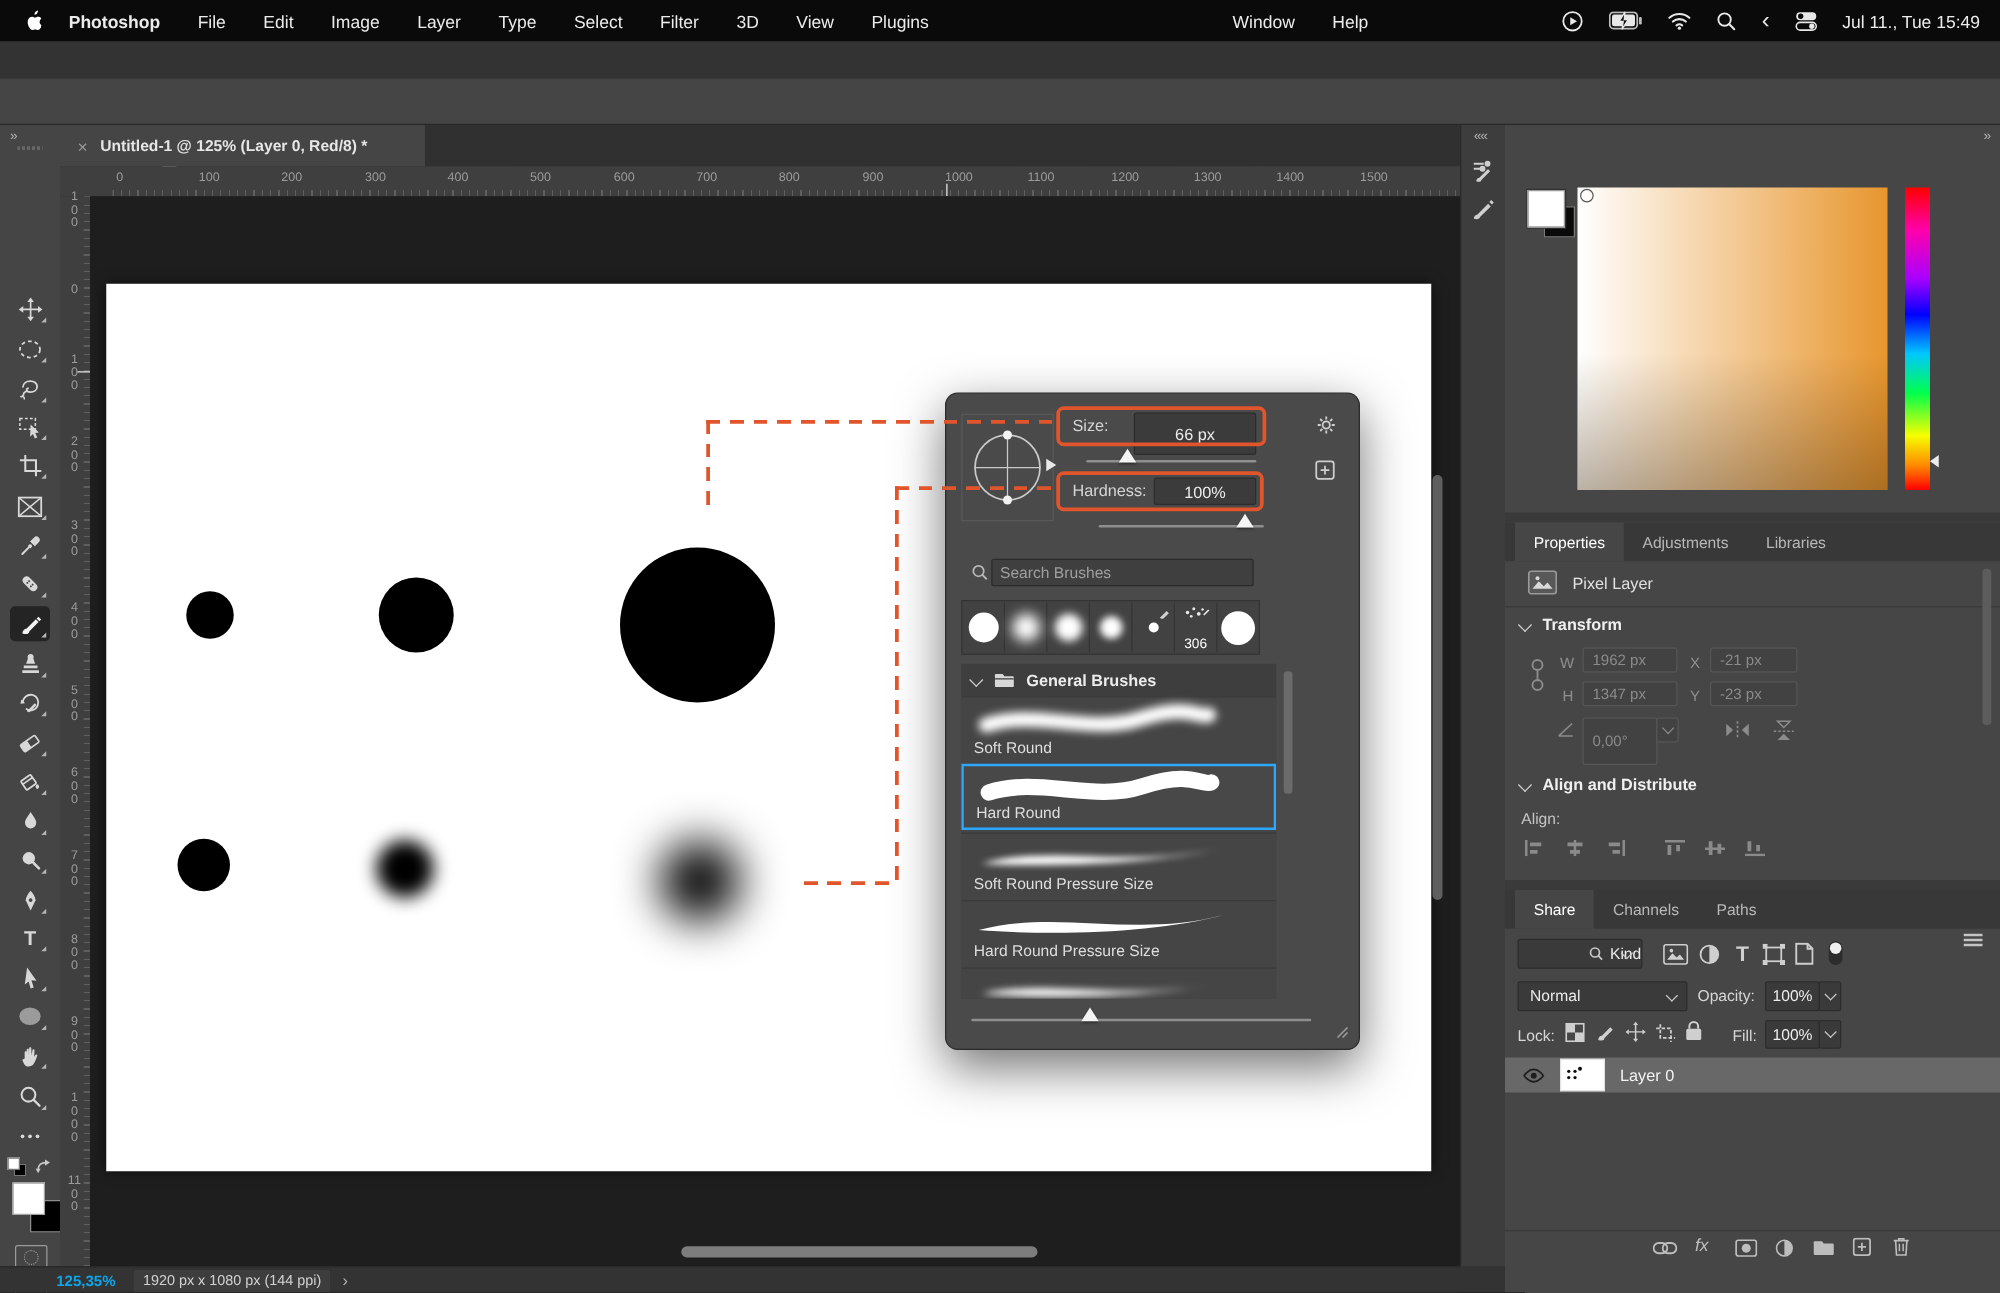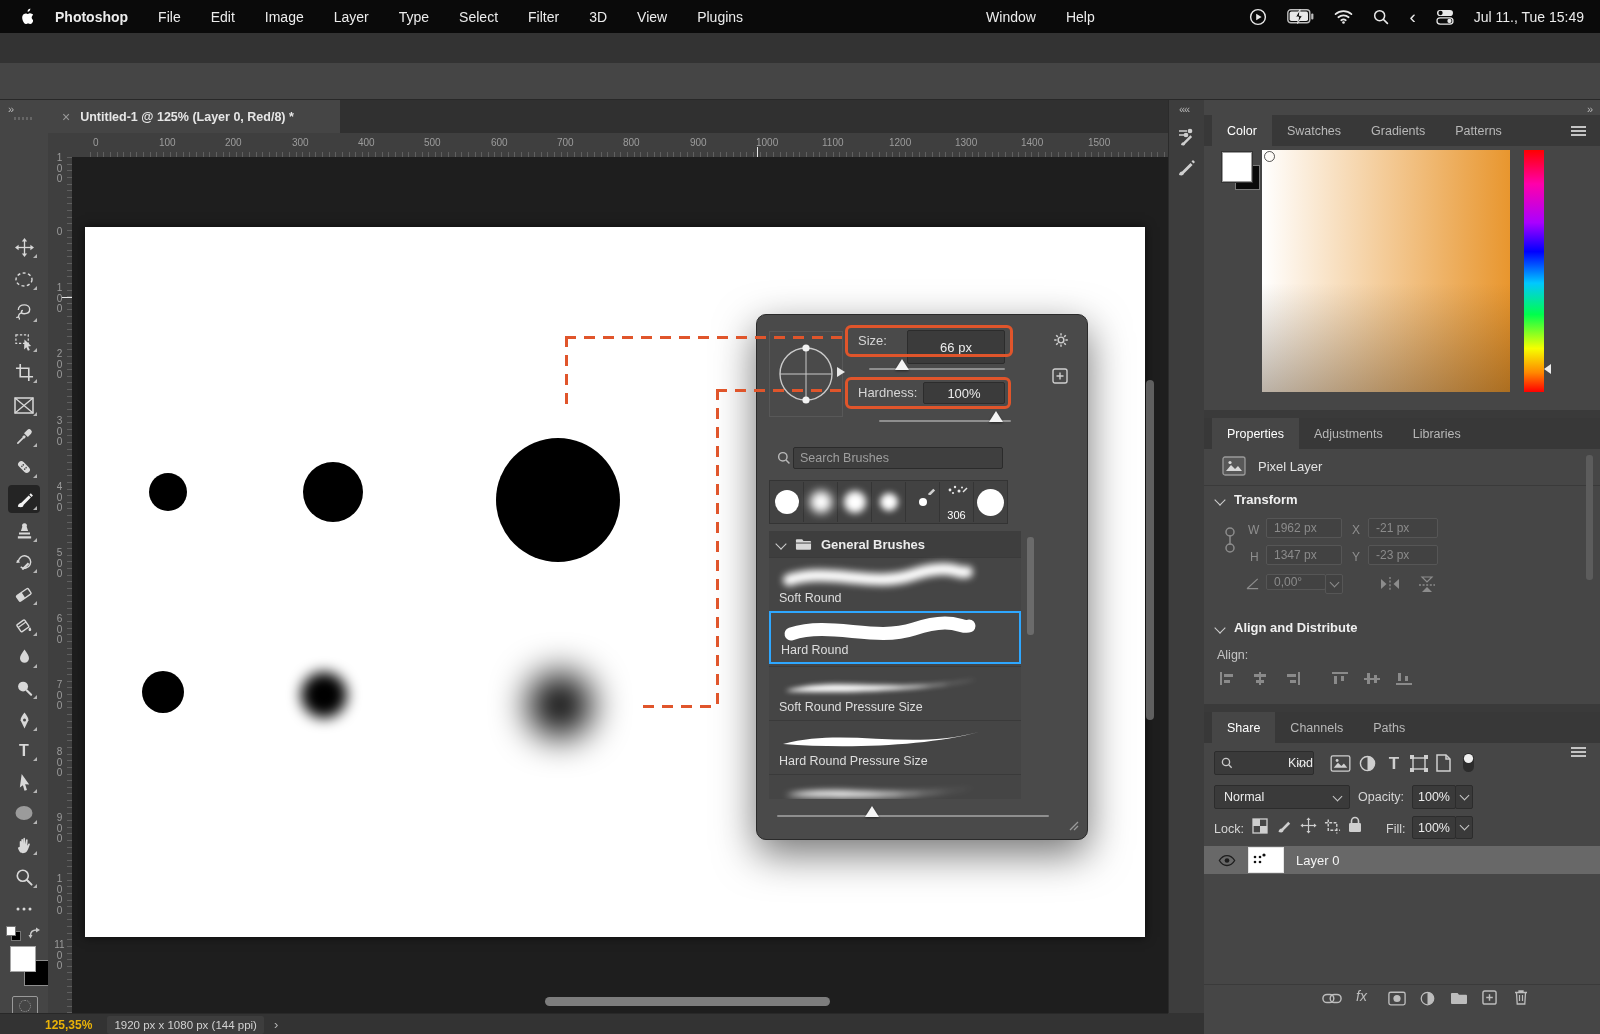--- a/index.html
+++ b/index.html
@@ -661,27 +661,20 @@
       <svg width="22" height="22" viewBox="0 0 22 22">
           <path fill="#cfcfcf" d="M3 19c.3-2.2 1.3-3.2 3-3.4l8.5-8.6 2.1 2.1-8.6 8.5C7.7 19.1 6 19.9 3 19z"></path>
           <path d="M15.5 5.5 17 4l2 2-1.5 1.5" fill="#cfcfcf"></path>
         </svg>
       </span>
   </div>
 
   <div class="abs panels">
     <span class="abs" style="right:8px;top:3px;color:#b5b5b5;font-size:11px;letter-spacing:-1px">»</span>
 
-    <div class="tabstrip" style="top:15px">
-      <div class="ptab active" style="margin-left:8px">Color</div>
-      <div class="ptab">Swatches</div>
-      <div class="ptab">Gradients</div>
-      <div class="ptab">Patterns</div>
-      <div class="ham" style="right:14px;top:11px"></div>
-    </div>
     <div class="abs" style="left:18px;top:52px;width:40px;height:40px">
       <div class="abs" style="left:13px;top:13px;width:23px;height:23px;background:#0a0a0a;border:1px solid #7a7a7a"></div>
       <div class="abs" style="left:0;top:0;width:28px;height:28px;background:#fff;border:1px solid #9c9c9c;box-shadow:0 0 0 1px #333"></div>
     </div>
     <div class="abs" style="left:58px;top:50px;width:248px;height:242px;
          background:linear-gradient(to bottom,rgba(40,20,0,0) 55%,rgba(60,35,5,.35) 100%),linear-gradient(to right,#fff,#e8962e)">
       <div class="abs" style="left:2px;top:1px;width:9px;height:9px;border:1.5px solid rgba(0,0,0,.65);border-radius:50%"></div>
     </div>
     <div class="abs" style="left:320px;top:50px;width:20px;height:242px;
          background:linear-gradient(to bottom,#ff0000,#ff00aa 14%,#aa00ff 30%,#0000ff 42%,#00c8ff 55%,#00ff4c 68%,#f6ff00 82%,#ff8800 92%,#ff0000)"></div>
@@ -726,21 +719,21 @@
     <div class="abs dfld" style="left:62px;top:445px;width:76px;height:20px">
       <span>1347 px</span>
       </div>
     <span class="abs dlbl" style="left:148px;top:450px">Y</span>
     <div class="abs dfld" style="left:164px;top:445px;width:70px;height:20px">
       <span>-23 px</span>
       </div>
     <svg class="abs" style="left:42px;top:478px" width="14" height="12" viewBox="0 0 16 14">
         <path d="M1 12.5 13.5 1M1 12.5h13" stroke="#8c8c8c" stroke-width="1.4" fill="none"></path>
       </svg>
-    <div class="abs dfld" style="left:62px;top:474px;width:60px;height:16px">
+    <div class="abs dfld" style="left:62px;top:474px;width:60px;height:38px">
       <span>0,00°</span>
       </div>
     <div class="abs dfld" style="left:121px;top:474px;width:18px;height:20px;justify-content:center;padding:0">
       <span class="chev" style="border-color:#8c8c8c"></span>
       </div>
     <svg class="abs" style="left:176px;top:476px" width="20" height="16" viewBox="0 0 20 16">
         <polygon points="1,3 6.5,8 1,13" fill="#8c8c8c"></polygon>
         <line x1="10" y1="1" x2="10" y2="15" stroke="#8c8c8c" stroke-width="1.3" stroke-dasharray="2 1.6"></line>
         <polygon points="19,3 13.5,8 19,13" fill="#8c8c8c"></polygon>
       </svg>
@@ -789,21 +782,21 @@
     </div>
     <div class="abs" style="left:382px;top:355px;width:7px;height:125px;background:#5c5c5c;border-radius:3px"></div>
 
     <div class="abs" style="left:0;top:604px;width:396px;height:8px;background:#3a3a3a"></div>
     <div class="tabstrip" style="top:612px">
       <div class="ptab active" style="margin-left:8px">Share</div>
       <div class="ptab">Channels</div>
       <div class="ptab">Paths</div>
 
     </div>
-    <div class="abs fld f" style="left:10px;top:651px;width:100px;height:24px;background:#3a3a3a;justify-content:space-between">
+    <div class="abs fld f" style="left:10px;top:651px;width:100px;height:24px;background:#3a3a3a;justify-content:flex-end">
       <svg style="margin-left:6px" width="12" height="12" viewBox="0 0 18 18">
           <circle cx="7.5" cy="7.5" r="5.4" fill="none" stroke="#c9c9c9" stroke-width="2"></circle>
           <line x1="11.6" y1="11.6" x2="16" y2="16" stroke="#c9c9c9" stroke-width="2"></line>
         </svg>
       <span style="margin-left:5px">Kind</span>
       <span class="chev" style="position:absolute;right:8px;top:11px"></span>
     </div>
     <svg class="abs" style="left:126px;top:655px" width="21" height="17" viewBox="0 0 24 20">
         <rect x="1" y="1" width="22" height="18" rx="2" fill="none" stroke="#cfcfcf" stroke-width="1.5"></rect>
         <path d="M4 15l5-6 4 4 3-3 4 5z" fill="#cfcfcf"></path>
@@ -926,18 +919,18 @@
           <path d="M8 4.5v7M4.5 8h7" stroke="#bdbdbd" stroke-width="1.5"></path>
         </svg>
       <svg class="abs" style="left:310px;top:4px" width="14" height="16" viewBox="0 0 14 16">
           <path d="M1 3.5h12M5 3.5V2h4v1.5M2.5 3.5 3.2 15h7.6l.7-11.5" fill="none" stroke="#bdbdbd" stroke-width="1.3"></path>
           <path d="M5.5 6v6M8.5 6v6" stroke="#bdbdbd" stroke-width="1.2"></path>
         </svg>
     </div>
   </div>
 
   <div class="abs statusbar f">
-    <div class="statfld" style="margin-left:38px;background:transparent;font-weight:700;color:#eab308;font-size:12px">125,35%</div>
+    <div class="statfld" style="margin-left:38px;background:transparent;font-weight:700;color:#0ea5e9;font-size:12px">125,35%</div>
     <div class="statfld" style="margin-left:8px">1920 px x 1080 px (144 ppi)</div>
     <span style="margin-left:10px;color:#b5b5b5;font-size:13px">›</span>
   </div>
 
 </div>
 
 </body></html>

